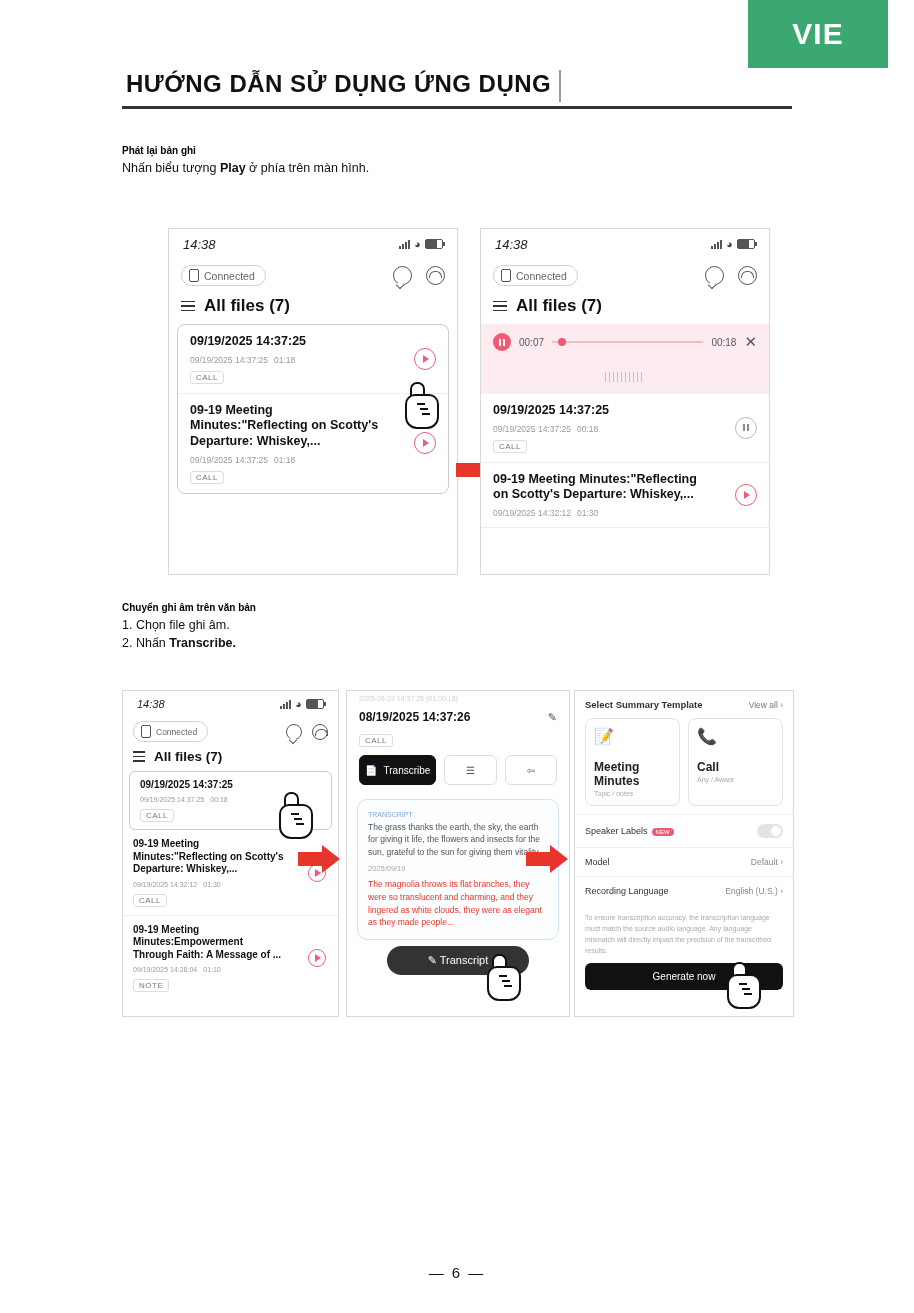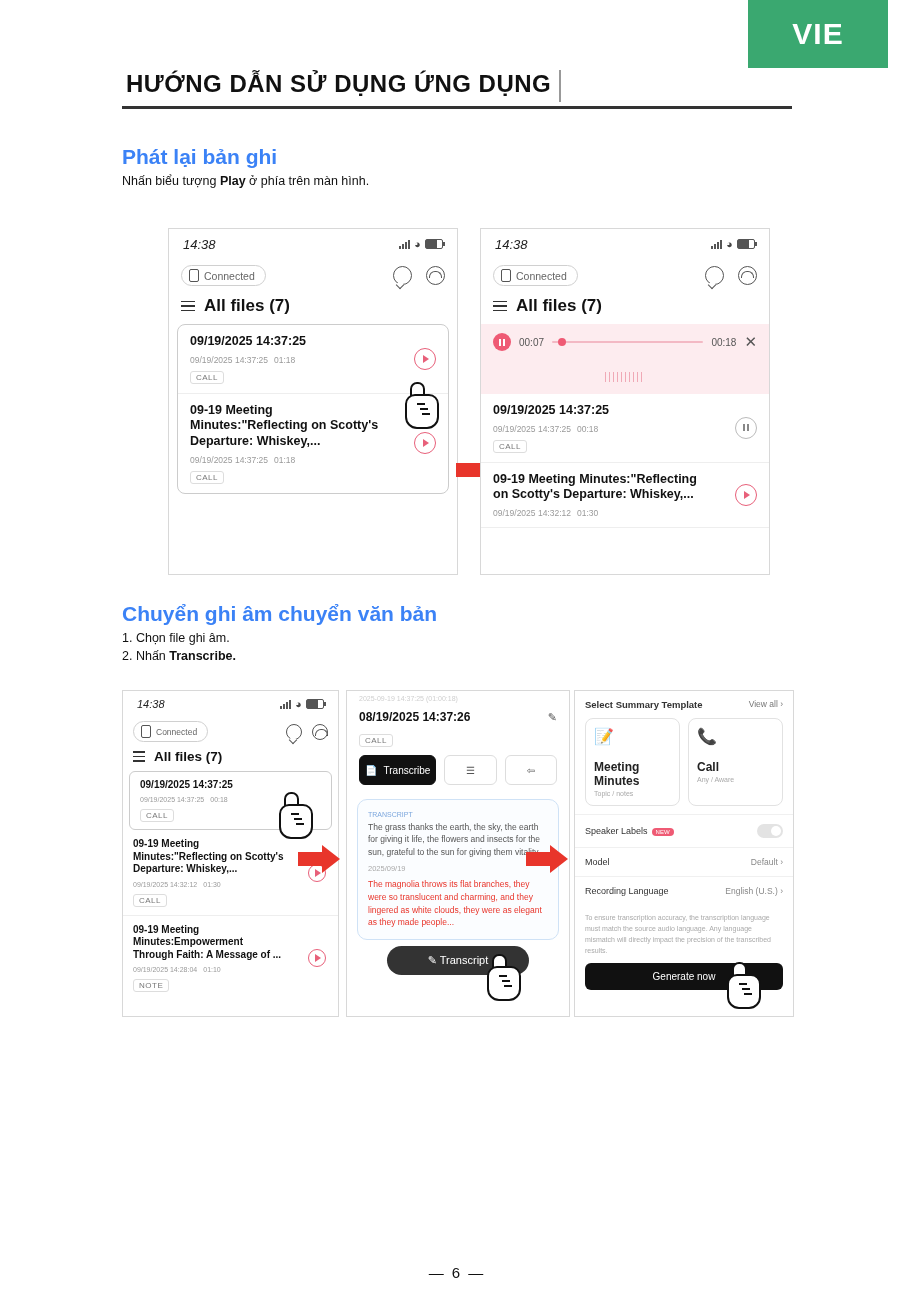--- a/index.html
+++ b/index.html
@@ -55,23 +55,23 @@
     background: #333;
     width: 670px;
   }
 
   
   .section {
     position: absolute;
     left: 122px;
   }
   .section-heading {
-    font-size: 21px;
+    font-size: 10px;
     font-weight: bold;
-    color: #3b82f6;
+    color: #000000;
     margin-bottom: 3px;
   }
   .section-line {
     font-size: 12.5px;
     color: #111;
     line-height: 1.45;
   }
   .section-line b { font-weight: bold; }
 
   
@@ -422,21 +422,21 @@
   .black-btn {
     background: #333;
     color: #fff;
     border-radius: 18px;
     font-size: 11px;
     padding: 8px 0;
     text-align: center;
     margin: 6px 40px;
   }
   .sum-head {
-    display:flex; align-items:flex-start; justify-content: space-between;
+    display:flex; align-items:center; justify-content: space-between;
     padding: 8px 10px 4px 10px;
     font-size: 9.5px;
     color: #333;
     font-weight: bold;
   }
   .sum-head .va { font-weight: normal; font-size: 8.5px; color: #777; }
   .tmpl-row {
     display: flex; gap: 8px; padding: 4px 10px 8px 10px;
   }
   .tmpl {
@@ -635,21 +635,21 @@
       <div class="file-meta">
         <span>09/19/2025 14:32:12</span>
         <span>01:30</span>
       </div>
       <div class="play-btn"></div>
     </div>
   </div>
 </div>
 
 <div class="section" style="top:602px;width:660px;">
-  <div class="section-heading">Chuyển ghi âm chuyển văn bản</div>
+  <div class="section-heading">Chuyển ghi âm trên văn bản</div>
   <div class="section-line">1. Chọn file ghi âm.</div>
   <div class="section-line">2. Nhấn <b>Transcribe.</b></div>
 </div>
 
 <div class="figure" style="left:122px;top:690px;width:670px;height:330px;">
 
   <div class="phone" style="left:0;top:0;width:215px;height:325px;">
     <div class="status-bar" style="height:26px;font-size:11px;">
       <span>14:38</span>
       <span class="status-icons">

